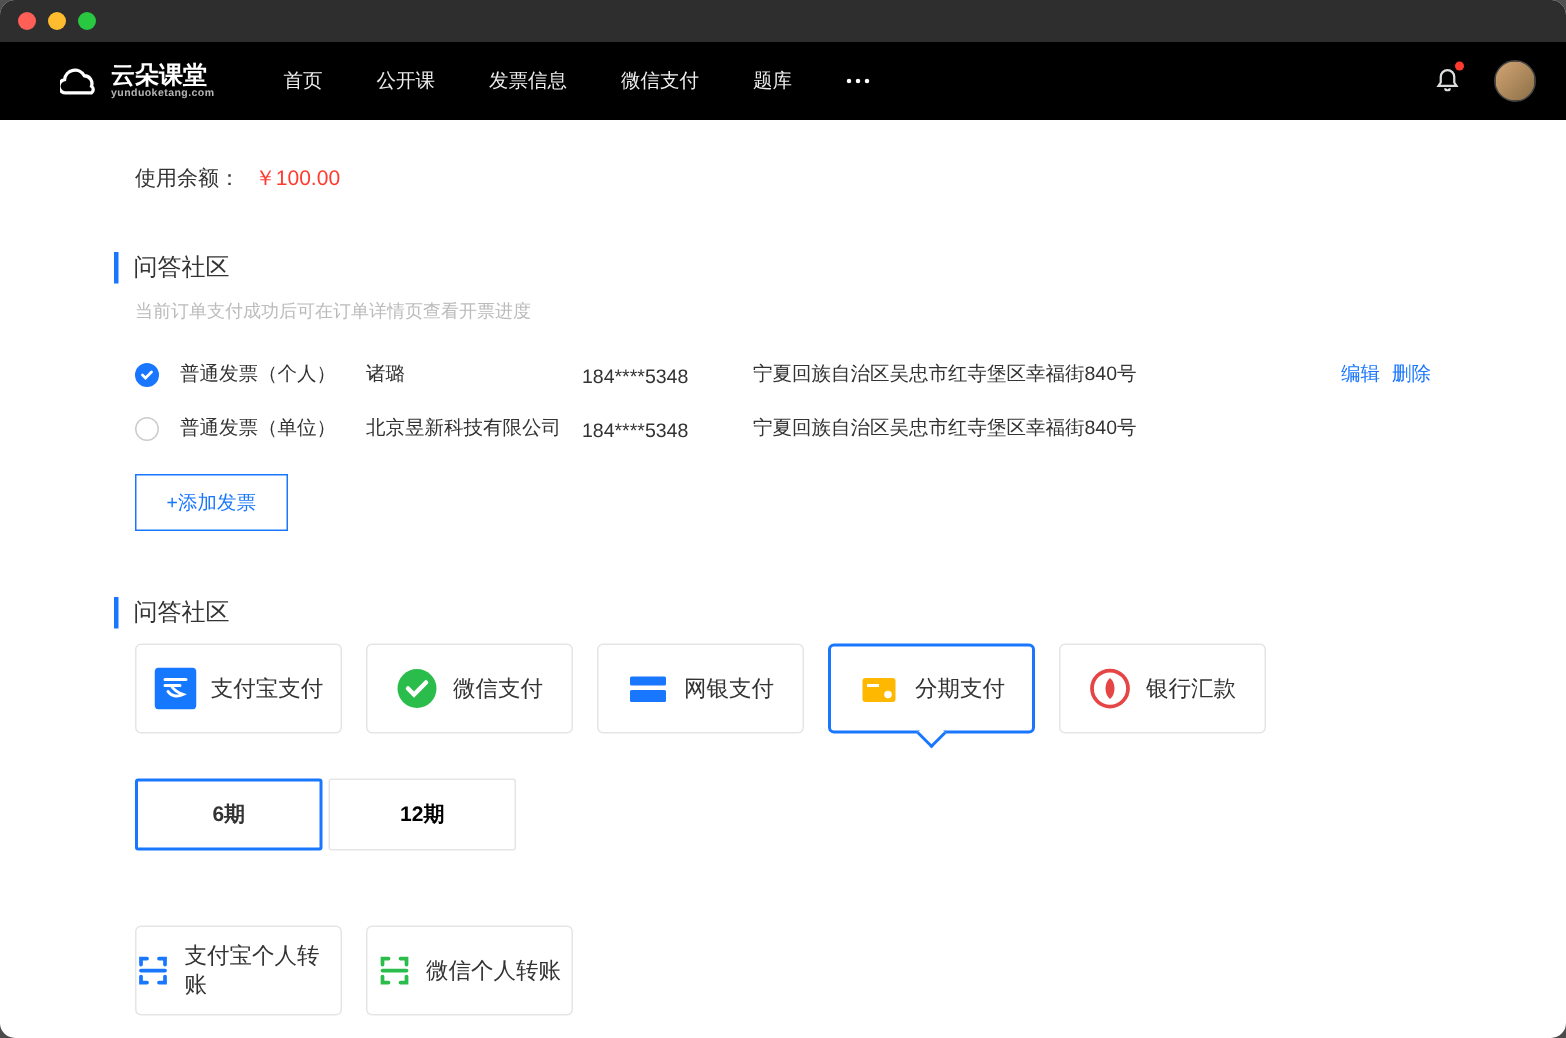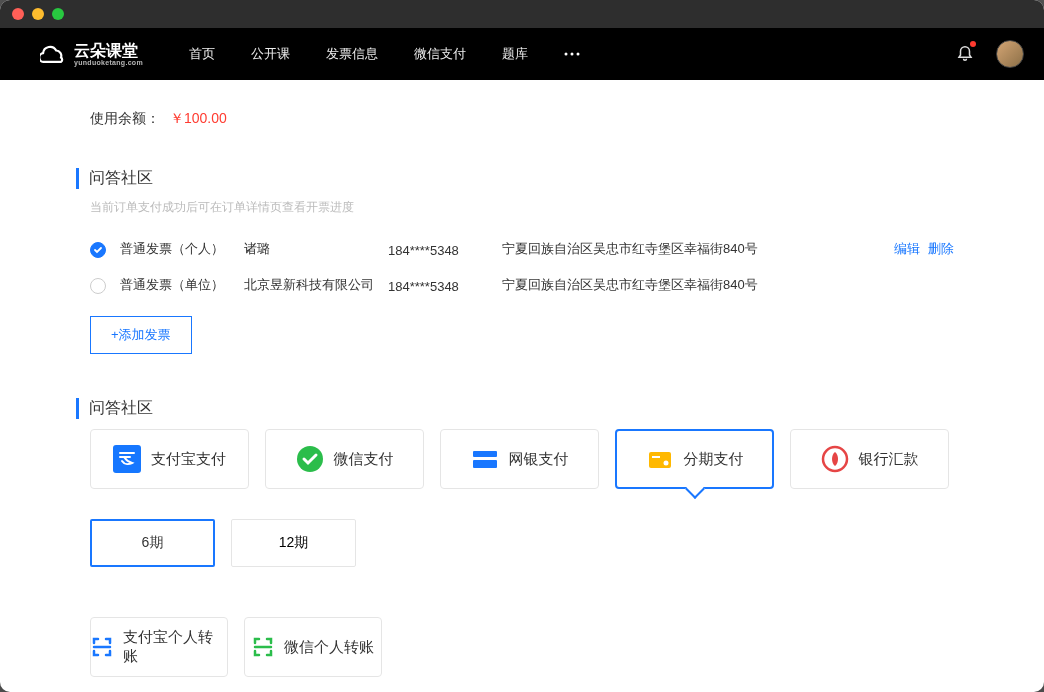--- a/index.html
+++ b/index.html
@@ -118,21 +118,21 @@
       margin-bottom: 44px;
     }
     .pay-grid {
       display: flex;
       gap: 16px;
       padding-left: 14px;
       margin-bottom: 30px;
       flex-wrap: wrap;
     }
     .pay-card {
-      width: 159px;
+      width: 138px;
       height: 60px;
       border: 1px solid #e5e5e5;
       border-radius: 4px;
       display: flex;
       align-items: center;
       justify-content: center;
       gap: 10px;
       cursor: pointer;
       font-size: 15px;
       color: #333;
@@ -142,21 +142,21 @@
     .pay-card.selected::after {
       content: "";
       position: absolute;
       bottom: -9px; left: 50%;
       transform: translateX(-50%) rotate(45deg);
       width: 12px; height: 12px;
       background: #fff;
       border-right: 2px solid #1977ff;
       border-bottom: 2px solid #1977ff;
     }
-    .period-grid { display: flex; gap: 16px; padding-left: 14px; margin-bottom: 50px; }
+    .period-grid { display: flex; gap: 4px; padding-left: 14px; margin-bottom: 50px; font-weight: bold; }
     .period-card {
       width: 125px; height: 48px;
       border: 1px solid #e5e5e5;
       border-radius: 2px;
       display: flex; align-items: center; justify-content: center;
       font-size: 14px; cursor: pointer;
     }
     .period-card.selected { border: 2px solid #1977ff; color: #333; }
     .transfer-grid { display: flex; gap: 16px; padding-left: 14px; }
     .transfer-card {

